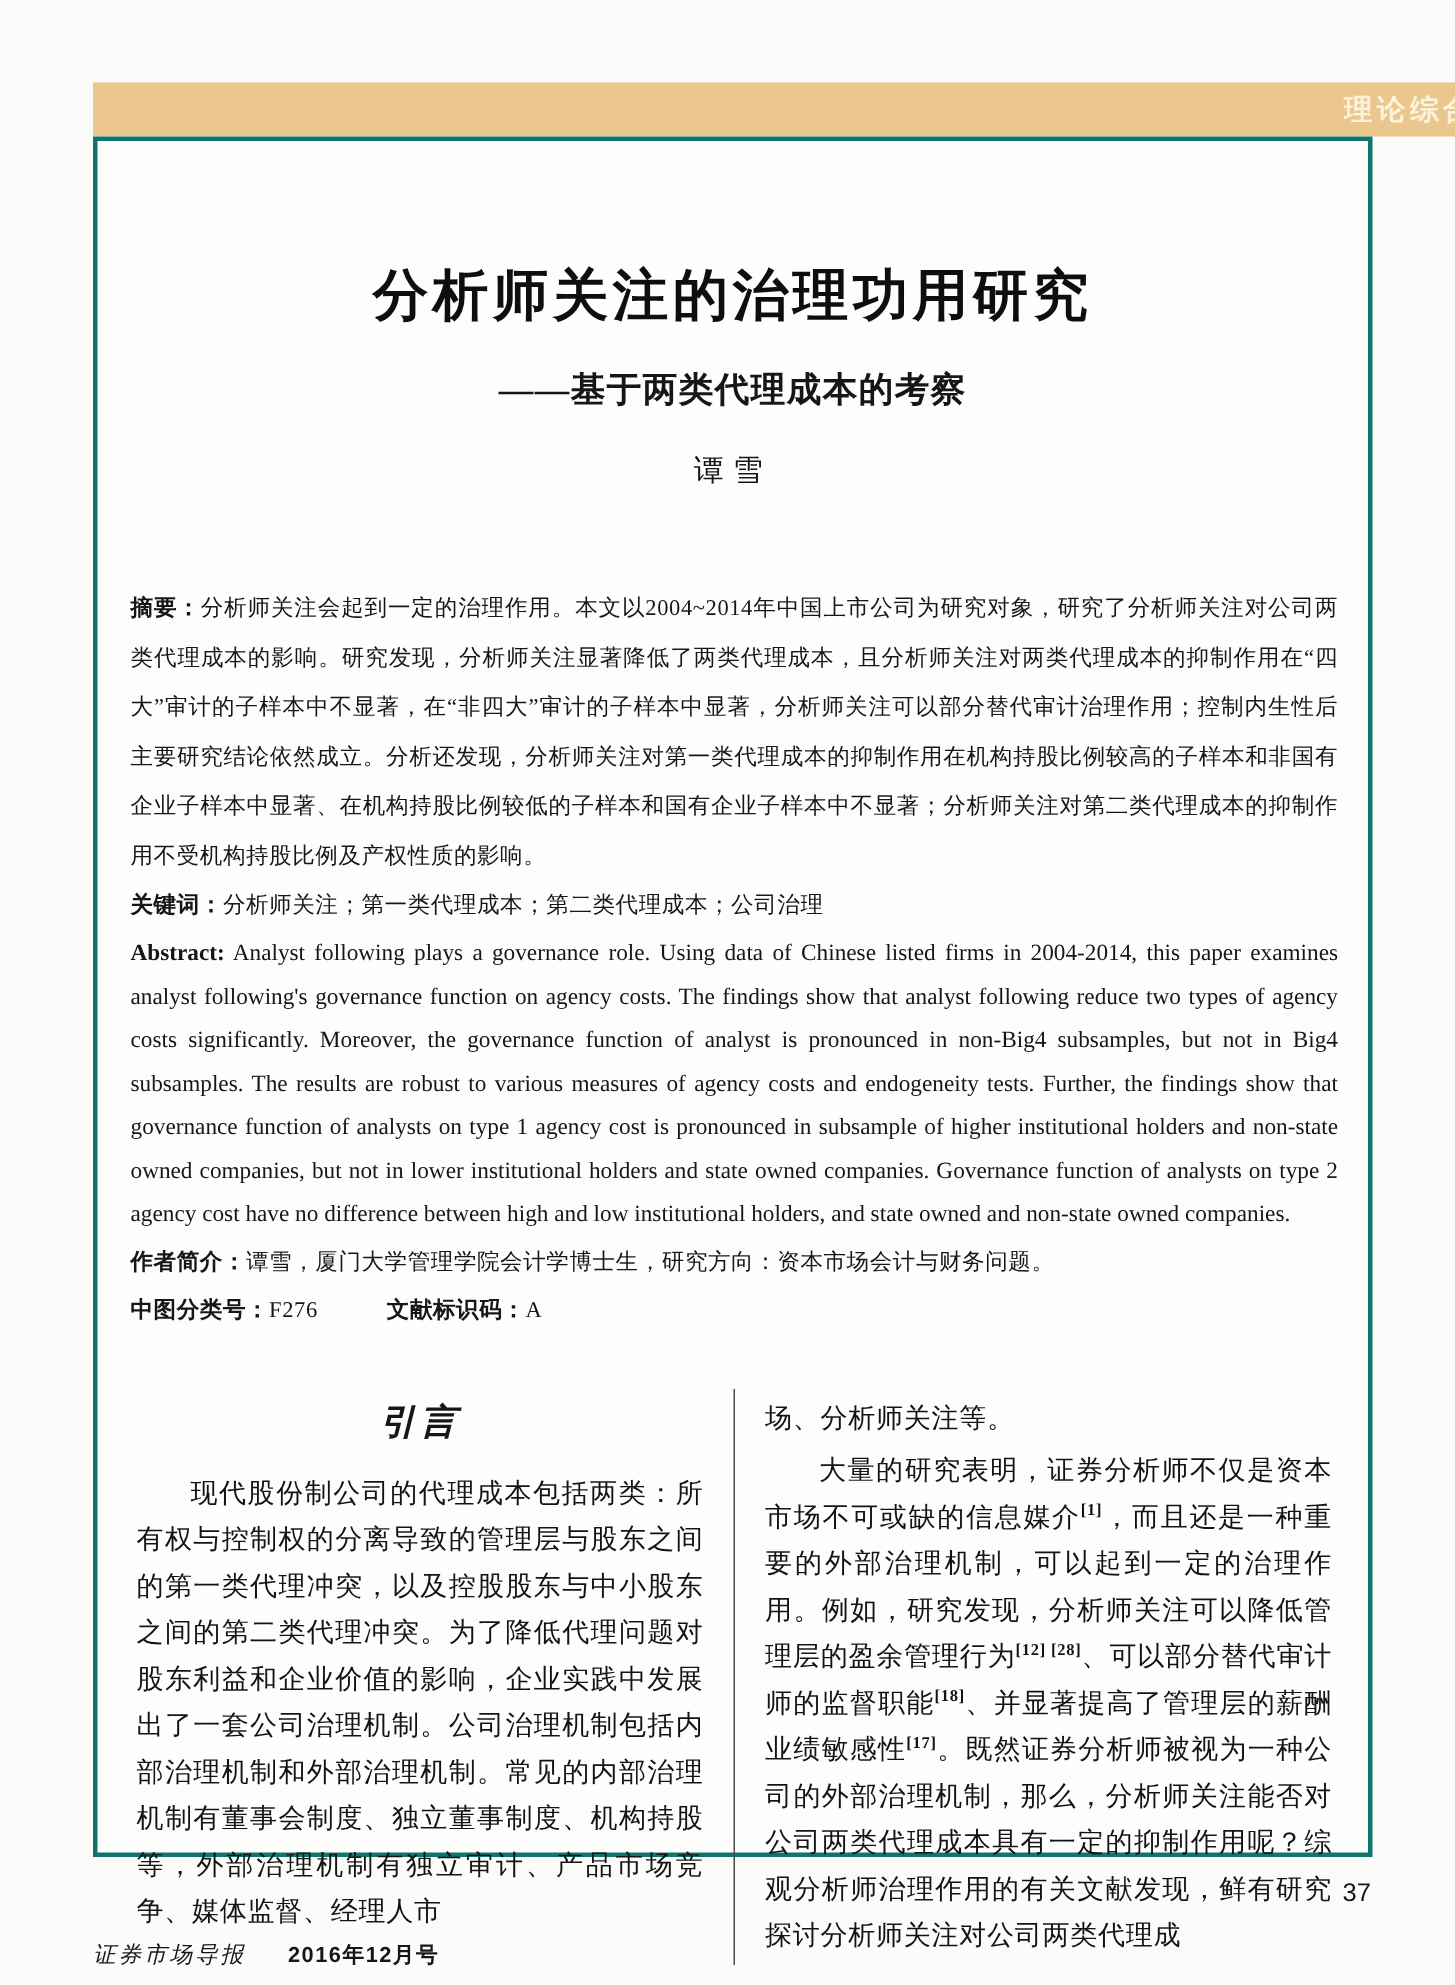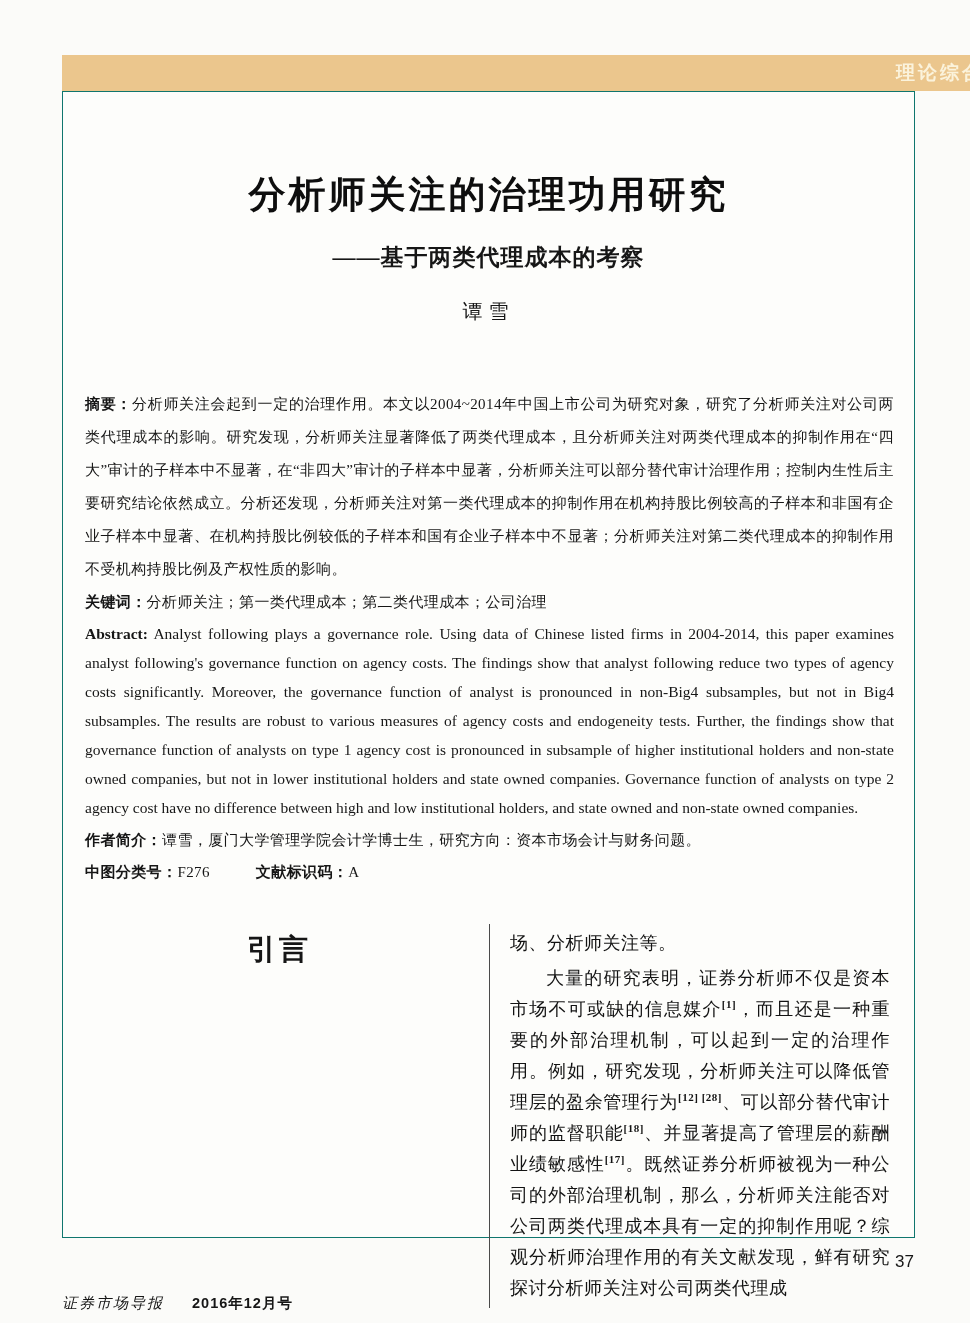--- a/index.html
+++ b/index.html
@@ -5,21 +5,21 @@
   html, body { margin: 0; padding: 0; }
   body { width: 970px; height: 1323px; background: #f6f6f4; font-family: "Liberation Serif", serif; color: #161616; }
   .page { position: relative; width: 970px; height: 1323px; background: #fbfbf9; overflow: hidden; }
 
   .banner { position: absolute; left: 62px; top: 55px; width: 938px; height: 36px; background: #ebc68d; text-align: center; }
   .banner-label { position: absolute; right: 16px; top: 50%; transform: translateY(-50%);
     color: #fbf3dc; font-weight: bold; font-size: 19px; letter-spacing: 3px;
     font-family: "Liberation Sans", sans-serif; }
 
   .content-box { position: absolute; left: 62px; top: 91px; width: 853px; height: 1147px;
-    border: 1px solid #0f766e; box-sizing: border-box; background: #fdfdfb; }
+    border: 3px solid #0f766e; box-sizing: border-box; background: #fdfdfb; }
 
   .title { position: absolute; top: 78px; left: 0; width: 100%; text-align: center;
     font-size: 37px; font-weight: bold; letter-spacing: 3px; color: #0e0e0e; margin: 0; }
   .subtitle { position: absolute; top: 150px; left: 0; width: 100%; text-align: center;
     font-size: 23px; font-weight: bold; letter-spacing: 1px; margin: 0; }
   .author { position: absolute; top: 206px; left: 0; width: 100%; text-align: center;
     font-size: 20px; letter-spacing: 6px; margin: 0; }
   .affiliation { position: absolute; top: 251px; left: 0; width: 100%; text-align: center;
     font-size: 16px; font-style: italic; letter-spacing: 1px; margin: 0; }
 
@@ -31,22 +31,22 @@
   .en-kw  { font-size: 15.5px; line-height: 29px; }
   .bio    { font-size: 15px; line-height: 32px; letter-spacing: 0.4px; margin-top: 2px !important; }
   .clc    { font-size: 15px; line-height: 32px; letter-spacing: 0.4px; }
   .lab-b  { font-weight: bold; }
   .clc-val { margin-right: 46px; }
 
   .columns { position: absolute; top: 832px; left: 22px; right: 20px; display: flex; }
   .col { flex: 1; min-width: 0; }
   .col-left  { padding-right: 16px; }
   .col-right { padding-left: 16px; border-left: 1px solid #4a4a4a; }
-  .intro-heading { text-align: center; font-size: 29px; font-weight: bold;
-    letter-spacing: 3px; margin: 6px 0 16px 0; }
+  .intro-heading { text-align: center; font-size: 24px; font-weight: bold;
+    letter-spacing: 3px; margin: 6px 0 16px 0; font-style: italic; }
   .body-p { font-size: 18px; line-height: 31px; text-align: justify;
     letter-spacing: 0.5px; margin: 4px; color: #131313; }
   .indent { text-indent: 2em; }
   .body-p sup { font-weight: bold; font-size: 11px; line-height: 0; }
 
   .footer-left { position: absolute; left: 62px; top: 1253px; font-size: 15px; margin-top: 41px; }
   .journal-name { font-style: italic; letter-spacing: 2px; }
   .issue { font-family: "Liberation Sans", sans-serif; font-weight: bold;
     font-size: 14.5px; margin-left: 28px; letter-spacing: 1px; }
   .page-number { position: absolute; right: 56px; top: 1252px;
@@ -71,20 +71,21 @@
       <p class="zh-abs"><span class="lab-b">摘要：</span><span>分析师关注会起到一定的治理作用。本文以2004~2014年中国上市公司为研究对象，研究了分析师关注对公司两类代理成本的影响。研究发现，分析师关注显著降低了两类代理成本，且分析师关注对两类代理成本的抑制作用在“四大”审计的子样本中不显著，在“非四大”审计的子样本中显著，分析师关注可以部分替代审计治理作用；控制内生性后主要研究结论依然成立。分析还发现，分析师关注对第一类代理成本的抑制作用在机构持股比例较高的子样本和非国有企业子样本中显著、在机构持股比例较低的子样本和国有企业子样本中不显著；分析师关注对第二类代理成本的抑制作用不受机构持股比例及产权性质的影响。</span></p>
       <p class="zh-kw"><span class="lab-b">关键词：</span><span>分析师关注；第一类代理成本；第二类代理成本；公司治理</span></p>
       <p class="en-abs"><span class="lab-b">Abstract:</span><span> Analyst following plays a governance role. Using data of Chinese listed firms in 2004-2014, this paper examines analyst following's governance function on agency costs. The findings show that analyst following reduce two types of agency costs significantly. Moreover, the governance function of analyst is pronounced in non-Big4 subsamples, but not in Big4 subsamples. The results are robust to various measures of agency costs and endogeneity tests. Further, the findings show that governance function of analysts on type 1 agency cost is pronounced in subsample of higher institutional holders and non-state owned companies, but not in lower institutional holders and state owned companies. Governance function of analysts on type 2 agency cost have no difference between high and low institutional holders, and state owned and non-state owned companies.</span></p>
       <p class="bio"><span class="lab-b">作者简介：</span><span>谭雪，厦门大学管理学院会计学博士生，研究方向：资本市场会计与财务问题。</span></p>
       <p class="clc"><span class="lab-b">中图分类号：</span><span class="clc-val">F276</span><span class="lab-b">文献标识码：</span><span>A</span></p>
     </div>
 
     <div class="columns">
       <div class="col col-left">
         <h3 class="intro-heading">引言</h3>
+        <p class="body-p indent">现代股份制公司的代理成本包括两类：所有权与控制权的分离导致的管理层与股东之间的第一类代理冲突，以及控股股东与中小股东之间的第二类代理冲突。为了降低代理问题对股东利益和企业价值的影响，企业实践中发展出了一套公司治理机制。公司治理机制包括内部治理机制和外部治理机制。常见的内部治理机制有董事会制度、独立董事制度、机构持股等，外部治理机制有独立审计、产品市场竞争、媒体监督、经理人市</p>
       </div>
       <div class="col col-right">
         <p class="body-p">场、分析师关注等。</p>
         <p class="body-p indent"><span>大量的研究表明，证券分析师不仅是资本市场不可或缺的信息媒介</span><sup>[1]</sup><span>，而且还是一种重要的外部治理机制，可以起到一定的治理作用。例如，研究发现，分析师关注可以降低管理层的盈余管理行为</span><sup>[12] [28]</sup><span>、可以部分替代审计师的监督职能</span><sup>[18]</sup><span>、并显著提高了管理层的薪酬业绩敏感性</span><sup>[17]</sup><span>。既然证券分析师被视为一种公司的外部治理机制，那么，分析师关注能否对公司两类代理成本具有一定的抑制作用呢？综观分析师治理作用的有关文献发现，鲜有研究探讨分析师关注对公司两类代理成</span></p>
       </div>
     </div>
 
   </div>
 
   <div class="footer-left">

